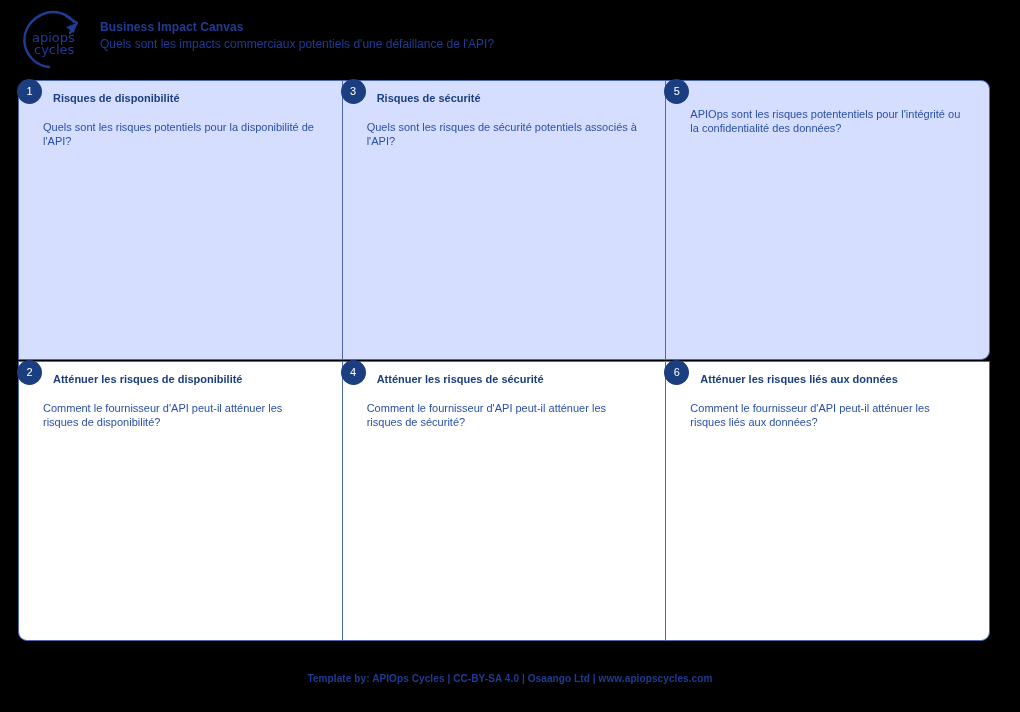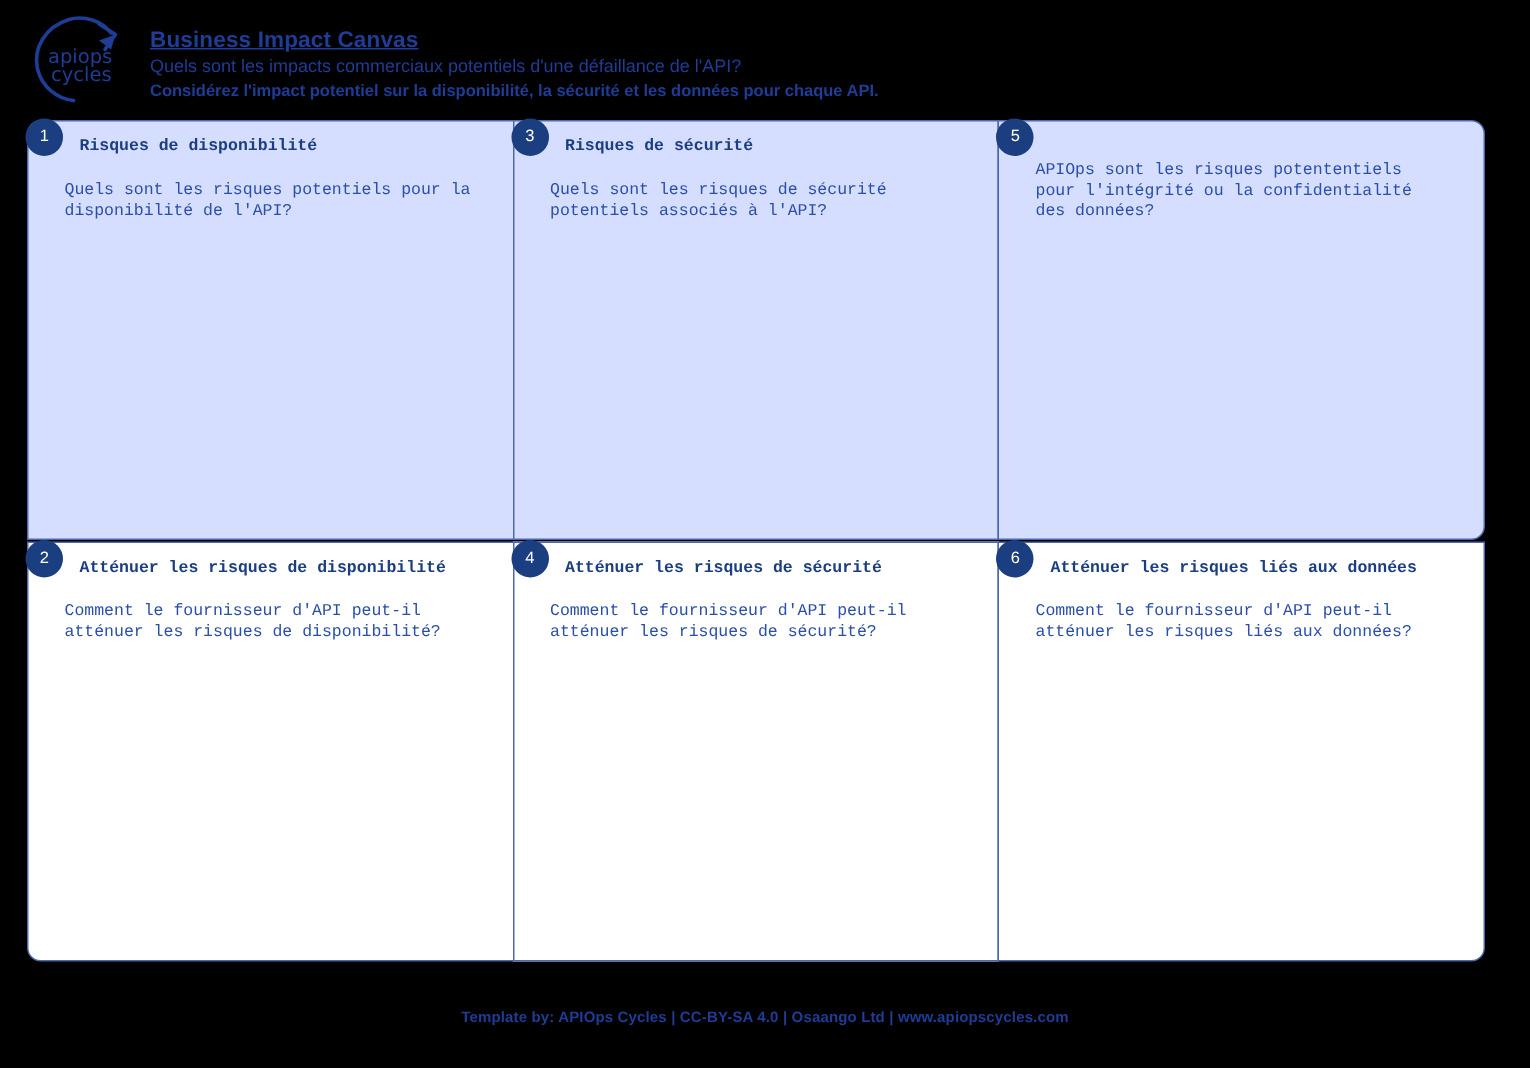--- a/index.html
+++ b/index.html
@@ -37,25 +37,24 @@
     left: 100px;
     top: 20px;
     width: 900px;
   }
   .hdr-line {
     color: #1f3c96;
     line-height: 14px;
     white-space: nowrap;
   }
   #hdr-title {
-    font-size: 15px;
+    font-size: 12px;
     font-weight: bold;
     letter-spacing: 0.1px;
     margin-bottom: 3px;
-    text-decoration: underline;
   }
   #hdr-q1 {
     font-size: 12px;
     font-weight: normal;
     margin-bottom: 3px;
   }
   #hdr-q2 {
     font-size: 11px;
     font-weight: bold;
   }
@@ -119,21 +118,20 @@
     text-align: center;
     z-index: 5;
   }
 
   .cell-body {
     position: absolute;
     left: 0;
     top: 0;
     right: 0;
     padding: 11px 8px 0 8px;
-    font-family: Liberation Mono, monospace;
   }
 
   .cell-title {
     color: #1b3e80;
     font-size: 11px;
     font-weight: bold;
     line-height: 13px;
     text-indent: 26px;
     margin: 0 0 1px 0;
   }
@@ -170,21 +168,20 @@
       <path d="M50 8 L61 15 L54 25" fill="none" stroke="#1f3c96" stroke-width="2.4" stroke-linecap="round" stroke-linejoin="round"></path>
       <path d="M61 15 L58 25 L50 19 Z" fill="#1f3c96"></path>
       <text x="16" y="34" font-family="&quot;DejaVu Sans&quot;, sans-serif" font-size="13" fill="#1f3c96">apiops</text>
       <text x="18" y="46" font-family="&quot;DejaVu Sans&quot;, sans-serif" font-size="13" fill="#1f3c96">cycles</text>
     </svg>
   </div>
 
   <div id="header-text">
     <div class="hdr-line" id="hdr-title">Business Impact Canvas</div>
     <div class="hdr-line" id="hdr-q1">Quels sont les impacts commerciaux potentiels d'une défaillance de l'API?</div>
-    <div class="hdr-line" id="hdr-q2">Considérez l'impact potentiel sur la disponibilité, la sécurité et les données pour chaque API.</div>
   </div>
 
 </div>
 
 <div id="canvas">
 
   <div class="row row-top" id="row-top">
 
     <div class="cell">
       <div class="badge">1</div>

